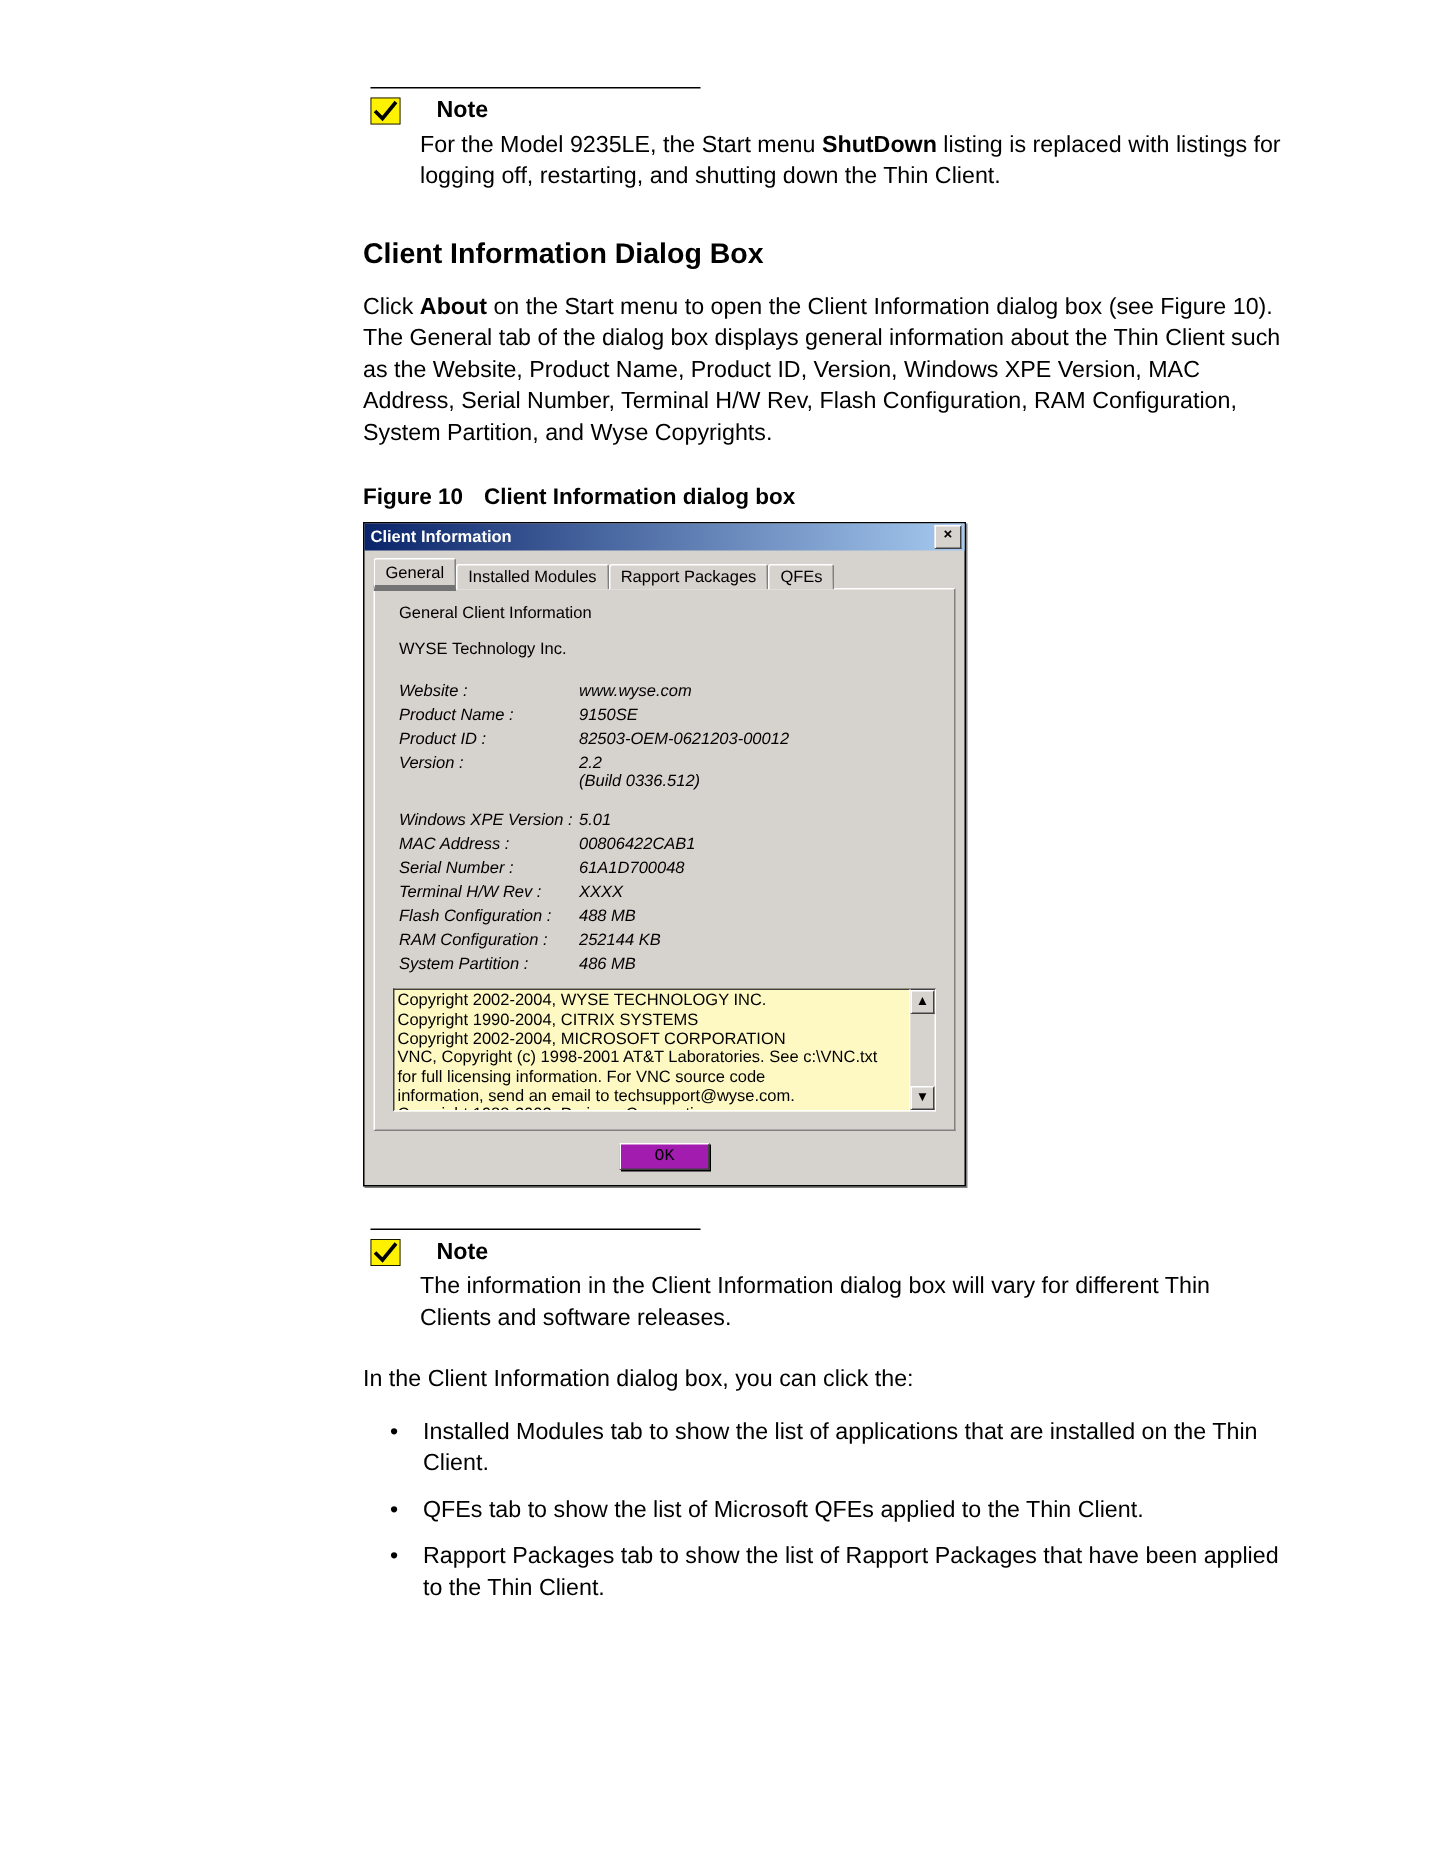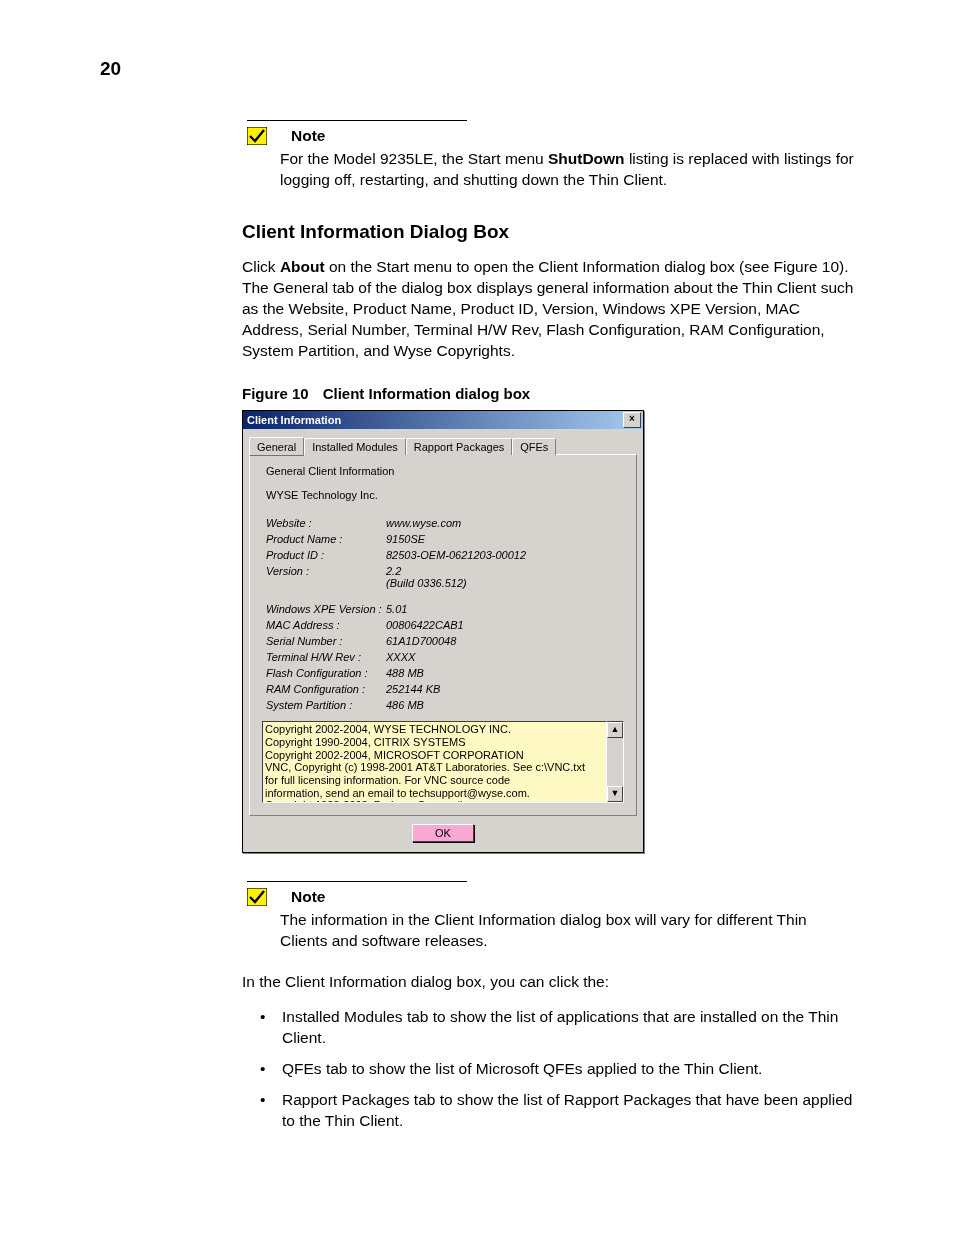--- a/index.html
+++ b/index.html
@@ -121,21 +121,21 @@
     border-top-right-radius: 2px;
     margin-right: 0px;
     font-size: 11px;
     border-left-color:#fff; border-top-color:#fff;
     position: relative;
   }
   .tab.active {
     background:#d6d3ce;
     z-index: 2;
     padding-top:3px;
-    border-bottom: 1px solid #737373;
+    border-bottom: 4px solid #737373;
     margin-bottom:-1px;
   }
   .tabpanel {
     border: 1px solid #fff;
     border-right-color:#808080; border-bottom-color:#808080;
     padding: 10px 12px 12px 12px;
     background:#d6d3ce;
   }
   .grp-title { font-size:11px; margin-bottom:12px; margin-left:4px;}
   .company { font-size:11px; margin-left:4px; margin-bottom:16px;}
@@ -174,37 +174,37 @@
     border:1px solid #fff;
     border-right-color:#404040; border-bottom-color:#404040;
     font-size:9px; line-height:12px; text-align:center;
   }
   .ok-row { text-align:center; padding:8px 0 4px 0;}
   .ok-btn {
     display:inline-block;
     padding: 2px 22px;
     border:1px solid #fff;
     border-right-color:#404040; border-bottom-color:#404040;
-    background:#f9a8d4;
+    background:#a21caf;
     font-size:11px;
     box-shadow: 1px 1px 0 #000;
+    font-family: Liberation Mono, monospace;
   }
 
   .bullet-list { list-style:none; padding:0; margin:0 0 0 18px;}
   .bullet-list li { font-size:15.5px; line-height:1.35; margin:10px 0 10px 0; position:relative; padding-left:22px;}
   .bullet-list li::before { content:"•"; position:absolute; left:0; }
 
   .bold { font-weight:bold; }
 </style>
 </head>
 <body>
 
 <div class="page">
 
-  <div class="page-number">20</div>
 
   <div style="margin-left:142px;">
 
     <div class="note-rule"></div>
     <div class="note-block">
       <div class="note-row">
         <span class="note-check">
           <svg width="20" height="18">
               <rect x="0" y="0" width="20" height="18" fill="#fff200" stroke="#000" stroke-width="1.2"></rect>
               <path d="M3 9 L8 14 L17 3" stroke="#000" stroke-width="2.4" fill="none"></path>

